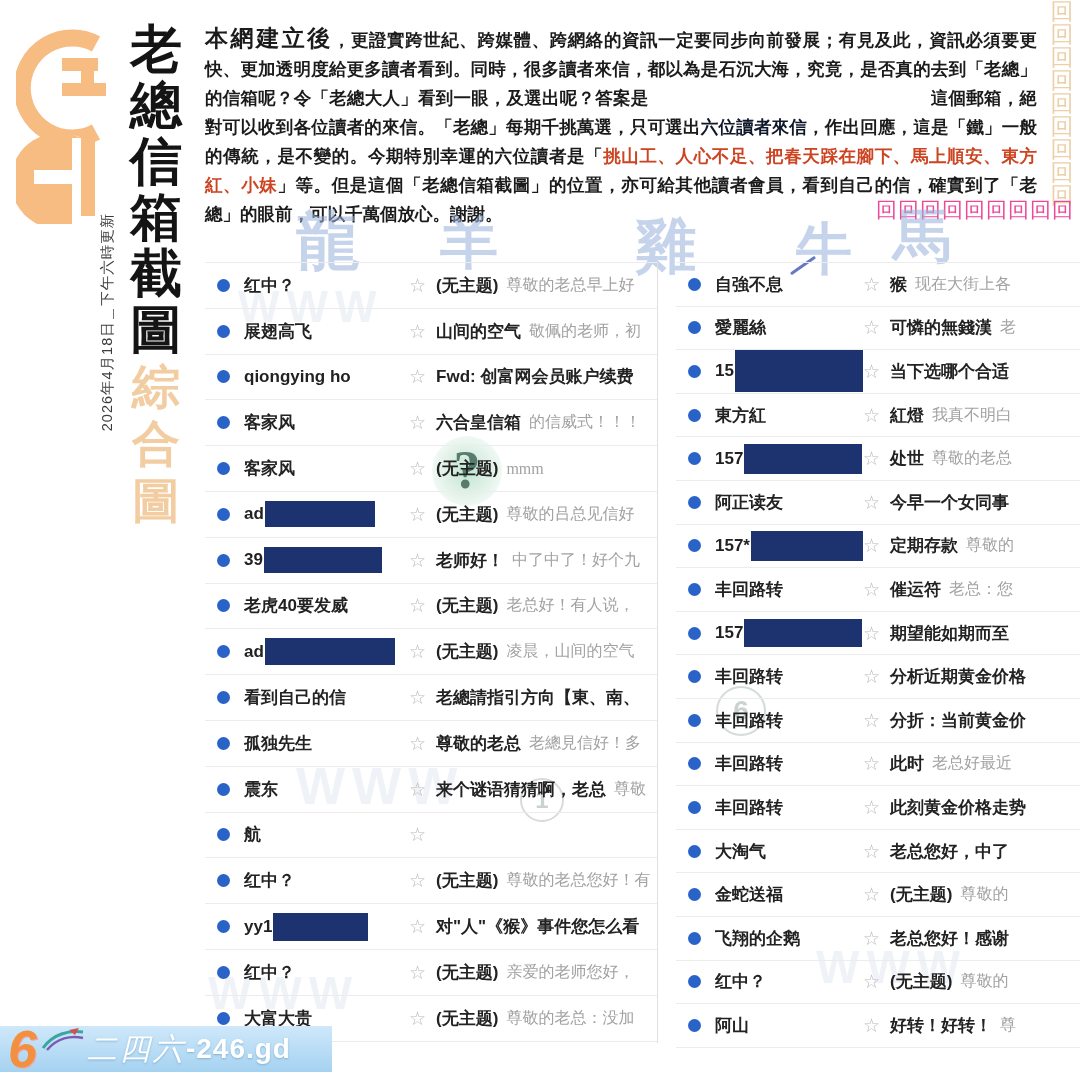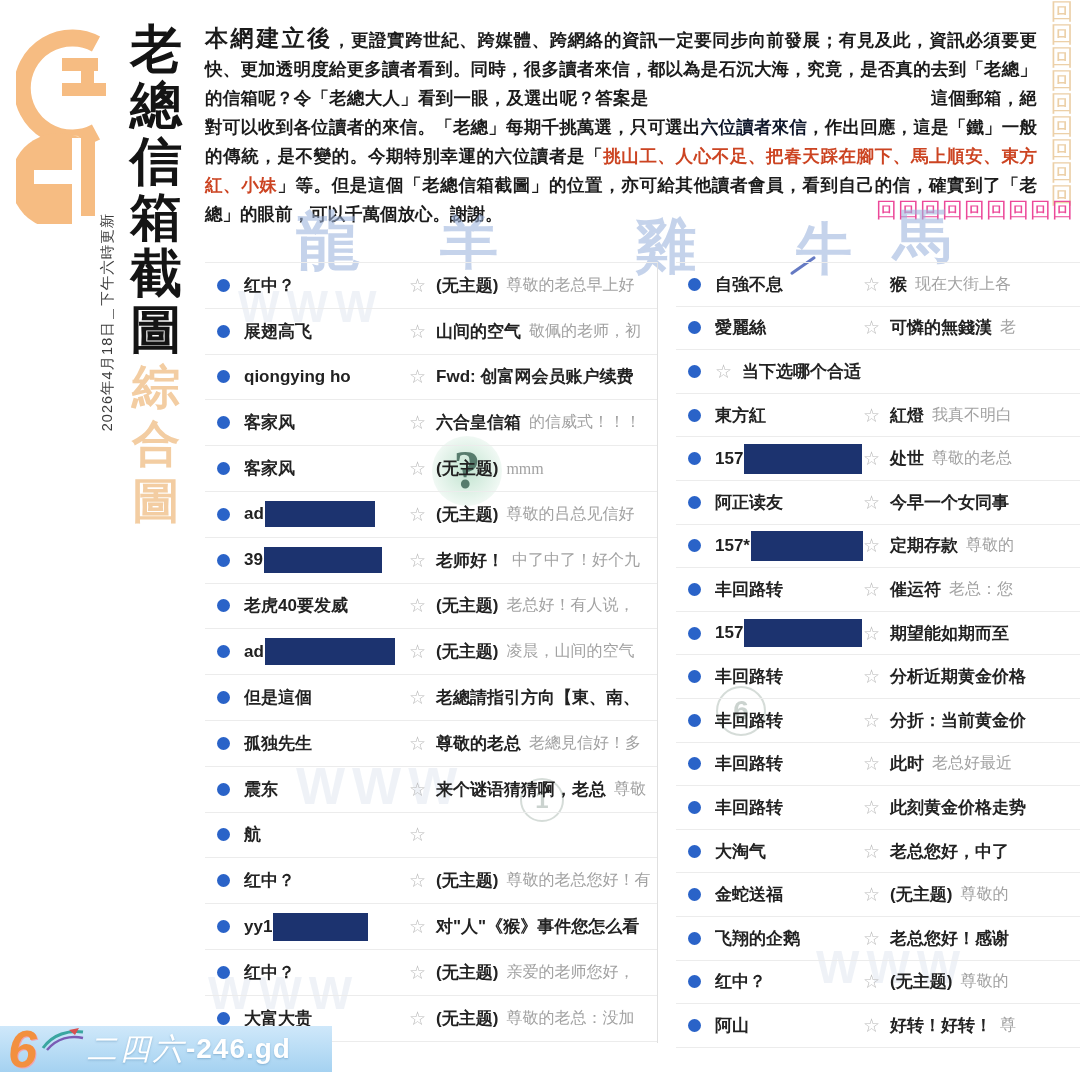--- a/index.html
+++ b/index.html
@@ -227,21 +227,21 @@
         <span>ad</span>
         <span class="redact" style="width: 130px; height: 27px;"></span>
       </span>
       <span class="star">☆</span>
       <span class="subject">(无主题)</span>
       <span class="preview">凌晨，山间的空气</span>
     </div>
     <div class="mail-row">
       <span class="dot"></span>
       <span class="sender">
-        <span>但是這個</span>
+        <span>看到自己的信</span>
       </span>
       <span class="star">☆</span>
       <span class="subject">老總請指引方向【東、南、</span>
       <span class="preview"></span>
     </div>
     <div class="mail-row">
       <span class="dot"></span>
       <span class="sender">
         <span>孤独先生</span>
       </span>
@@ -318,20 +318,24 @@
       <span class="dot"></span>
       <span class="sender">
         <span>愛麗絲</span>
       </span>
       <span class="star">☆</span>
       <span class="subject">可憐的無錢漢</span>
       <span class="preview">老</span>
     </div>
     <div class="mail-row">
       <span class="dot"></span>
+      <span class="sender">
+        <span>15</span>
+        <span class="redact" style="width: 158px; height: 42px;"></span>
+      </span>
       <span class="star">☆</span>
       <span class="subject">当下选哪个合适</span>
       <span class="preview"></span>
     </div>
     <div class="mail-row">
       <span class="dot"></span>
       <span class="sender">
         <span>東方紅</span>
       </span>
       <span class="star">☆</span>

